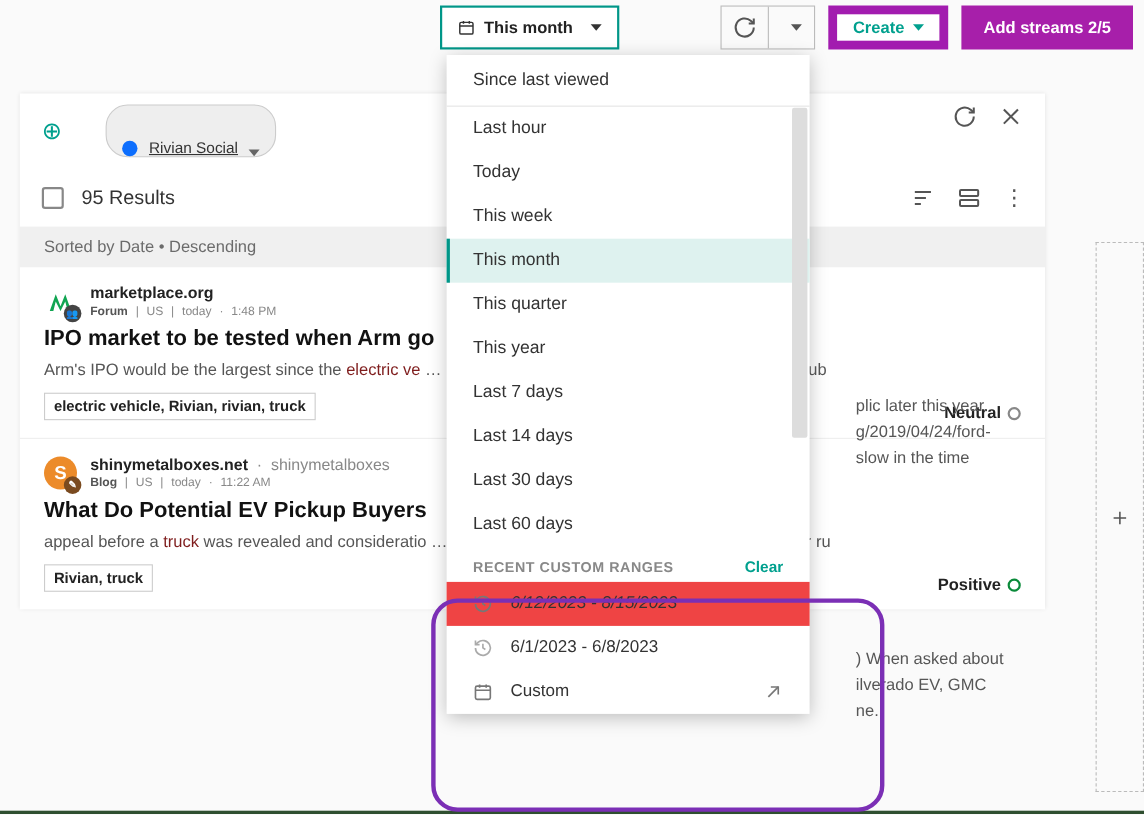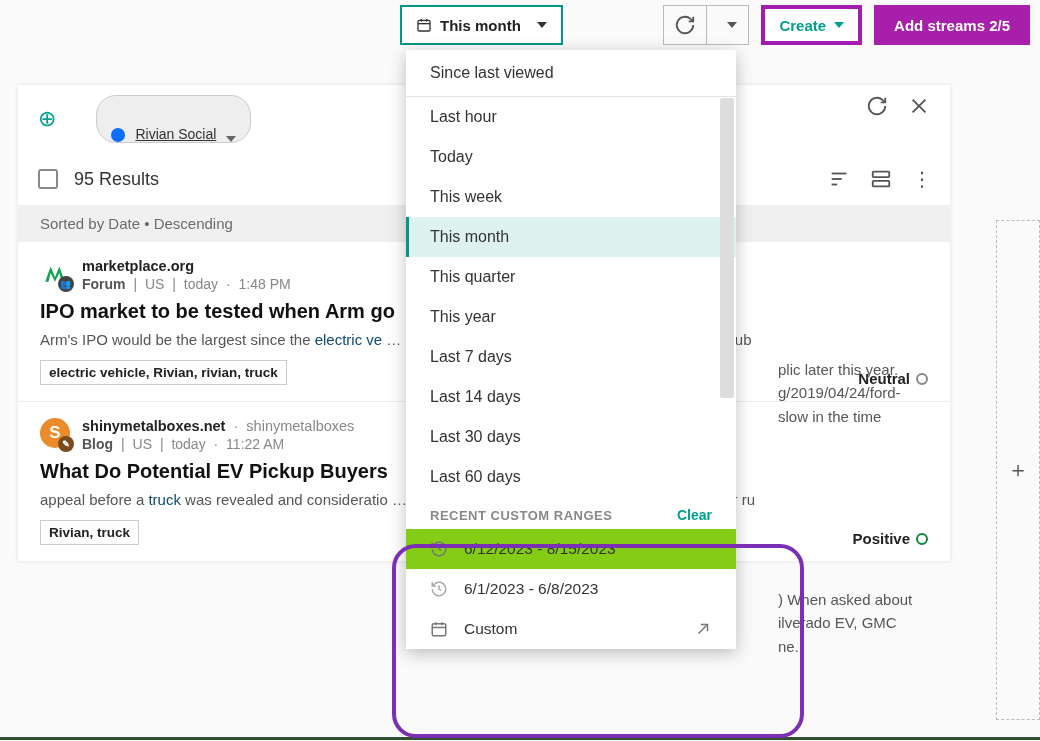--- a/index.html
+++ b/index.html
@@ -7,21 +7,21 @@
 
   
   .toolbar { position: absolute; top: 0; left: 0; right: 0; height: 60px; display: flex; align-items: flex-start; padding: 5px 10px 0 0; justify-content: flex-end; gap: 10px; }
   .toolbar-group { display: flex; align-items: center; gap: 12px; }
   .date-btn { border: 2px solid #009688; background: #fff; height: 40px; display: inline-flex; align-items: center; padding: 0 14px; font-size: 15px; font-weight: 700; color: #222; gap: 8px; cursor: pointer; }
   .icon-cal { width: 16px; height: 16px; stroke: #333; }
   .chev-down { width: 0; height: 0; border-left: 5px solid transparent; border-right: 5px solid transparent; border-top: 6px solid #333; margin-left: 8px; }
   .split-btn { display: inline-flex; border: 1px solid #bbb; height: 40px; }
   .split-btn .seg { display: inline-flex; align-items: center; justify-content: center; width: 42px; cursor: pointer; }
   .split-btn .seg + .seg { border-left: 1px solid #bbb; }
-  .create-btn { border: 4px solid #a21caf; color: #00a08e; background: #fff; height: 40px; display: inline-flex; align-items: center; padding: 0 14px; font-weight: 700; font-size: 15px; gap: 8px; cursor: pointer; }
+  .create-btn { border: 8px solid #a21caf; color: #00a08e; background: #fff; height: 40px; display: inline-flex; align-items: center; padding: 0 14px; font-weight: 700; font-size: 15px; gap: 8px; cursor: pointer; }
   .chev-down-teal { width: 0; height: 0; border-left: 5px solid transparent; border-right: 5px solid transparent; border-top: 6px solid #00a08e; }
   .add-streams-btn { background: #a71faa; color: #fff; border: none; height: 40px; padding: 0 20px; font-weight: 700; font-size: 15px; cursor: pointer; }
 
   
   .panel { position: absolute; top: 85px; left: 18px; width: 932px; background: #fff; box-shadow: 0 0 4px rgba(0,0,0,0.1); }
   .panel-head { display: flex; align-items: center; padding: 10px 20px; position: relative; }
   .plus-circle { color: #00a08e; font-size: 22px; margin-right: 40px; cursor: pointer; }
   .stream-chip { display: inline-flex; align-items: flex-end; background: #eee; border: 1px solid #ccc; border-radius: 20px; height: 48px; padding: 0 14px; gap: 10px; cursor: pointer; text-decoration: underline; }
   .dot-blue { width: 14px; height: 14px; background: #0d6efd; border-radius: 50%; }
   .chev-chip { width: 0; height: 0; border-left: 5px solid transparent; border-right: 5px solid transparent; border-top: 6px solid #666; }
@@ -41,41 +41,41 @@
   .src-ico { width: 30px; height: 30px; border-radius: 50%; display: flex; align-items: center; justify-content: center; color: #fff; font-weight: 700; position: relative; }
   .src-ico.mp { background: #fff; color: #0a0; }
   .src-ico.mp svg { width: 26px; height: 26px; }
   .src-ico.sb { background: #ec8b2a; font-size: 17px; }
   .src-ico .badge { position: absolute; bottom: -4px; right: -4px; width: 16px; height: 16px; border-radius: 50%; display: flex; align-items: center; justify-content: center; font-size: 9px; color: #fff; }
   .badge.gray { background: #444; }
   .badge.brown { background: #7a4a1f; }
   .src-text .line1 { font-size: 14.5px; color: #222; }
   .src-text .line1 b { font-weight: 700; }
   .src-text .line1 .sep { color: #888; margin: 0 4px; }
-  .src-text .line2 { font-size: 14px; color: #888; margin-top: 2px; }
+  .src-text .line2 { font-size: 11px; color: #888; margin-top: 2px; }
   .src-text .line2 .sep { margin: 0 4px; }
   .article-title { font-size: 20px; font-weight: 700; margin: 6px 0 6px; color: #111; }
   .article-body { font-size: 15px; color: #565656; line-height: 1.4; }
-  .article-body .hl { color: #0c4a6e; }
+  .article-body .hl { color: #7f1d1d; }
   .tag-box { display: inline-block; border: 1px solid #ccc; padding: 4px 8px; margin-top: 10px; font-size: 13.5px; font-weight: 600; color: #222; }
   .sentiment { float: right; margin-top: 20px; font-weight: 700; font-size: 15px; display: inline-flex; align-items: center; gap: 6px; color: #222; }
   .sent-dot { width: 12px; height: 12px; border: 2px solid #888; border-radius: 50%; }
   .sent-dot.pos { border-color: #0a8a3a; }
 
   
   .dropdown { position: absolute; left: 406px; top: 50px; width: 330px; background: #fff; box-shadow: 0 4px 16px rgba(0,0,0,0.25); z-index: 5; display: flex; flex-direction: column; }
   .dd-scroll { position: relative; }
   .dd-scrollbar { position: absolute; right: 2px; top: 48px; width: 14px; height: 300px; background: #ddd; border-radius: 2px; }
   .dd-head { padding: 14px 24px; font-size: 16px; color: #333; border-bottom: 1px solid #e4e4e4; cursor: pointer; }
   .dd-item { padding: 11px 24px; font-size: 16px; color: #333; cursor: pointer; }
   .dd-item.selected { background: #def2ef; border-left: 3px solid #009688; padding-left: 21px; }
   .dd-section-head { display: flex; align-items: center; justify-content: space-between; padding: 10px 24px 6px 24px; font-size: 13px; letter-spacing: 0.5px; color: #888; font-weight: 700; text-transform: uppercase; }
   .dd-section-head .clear { color: #00a08e; font-size: 14px; cursor: pointer; text-transform: none; font-weight: 600; letter-spacing: 0; }
   .dd-range, .dd-custom { display: flex; align-items: center; gap: 16px; padding: 11px 24px; font-size: 15.5px; color: #333; cursor: pointer; }
-  .dd-range:first-of-type { background: #84cc16; }
+  .dd-range:first-of-type { background: #ef4444; font-style: italic; }
   .dd-custom { justify-content: space-between; }
   .dd-custom .left { display: flex; align-items: center; gap: 16px; }
   .hist-icon, .cal-icon-sm, .arrow-icon { width: 18px; height: 18px; stroke: #777; fill: none; stroke-width: 2; }
   .hist-icon.light { stroke: #aaa; }
 
   
   .highlight-box { position: absolute; left: 392px; top: 544px; width: 412px; height: 194px; border: 4px solid #7b2fb5; border-radius: 24px; z-index: 6; pointer-events: none; }
 
   .side-add { position: absolute; right: 0; top: 220px; height: 500px; width: 44px; border: 1px dashed #bbb; display: flex; align-items: center; justify-content: center; font-size: 22px; color: #555; cursor: pointer; }
 

